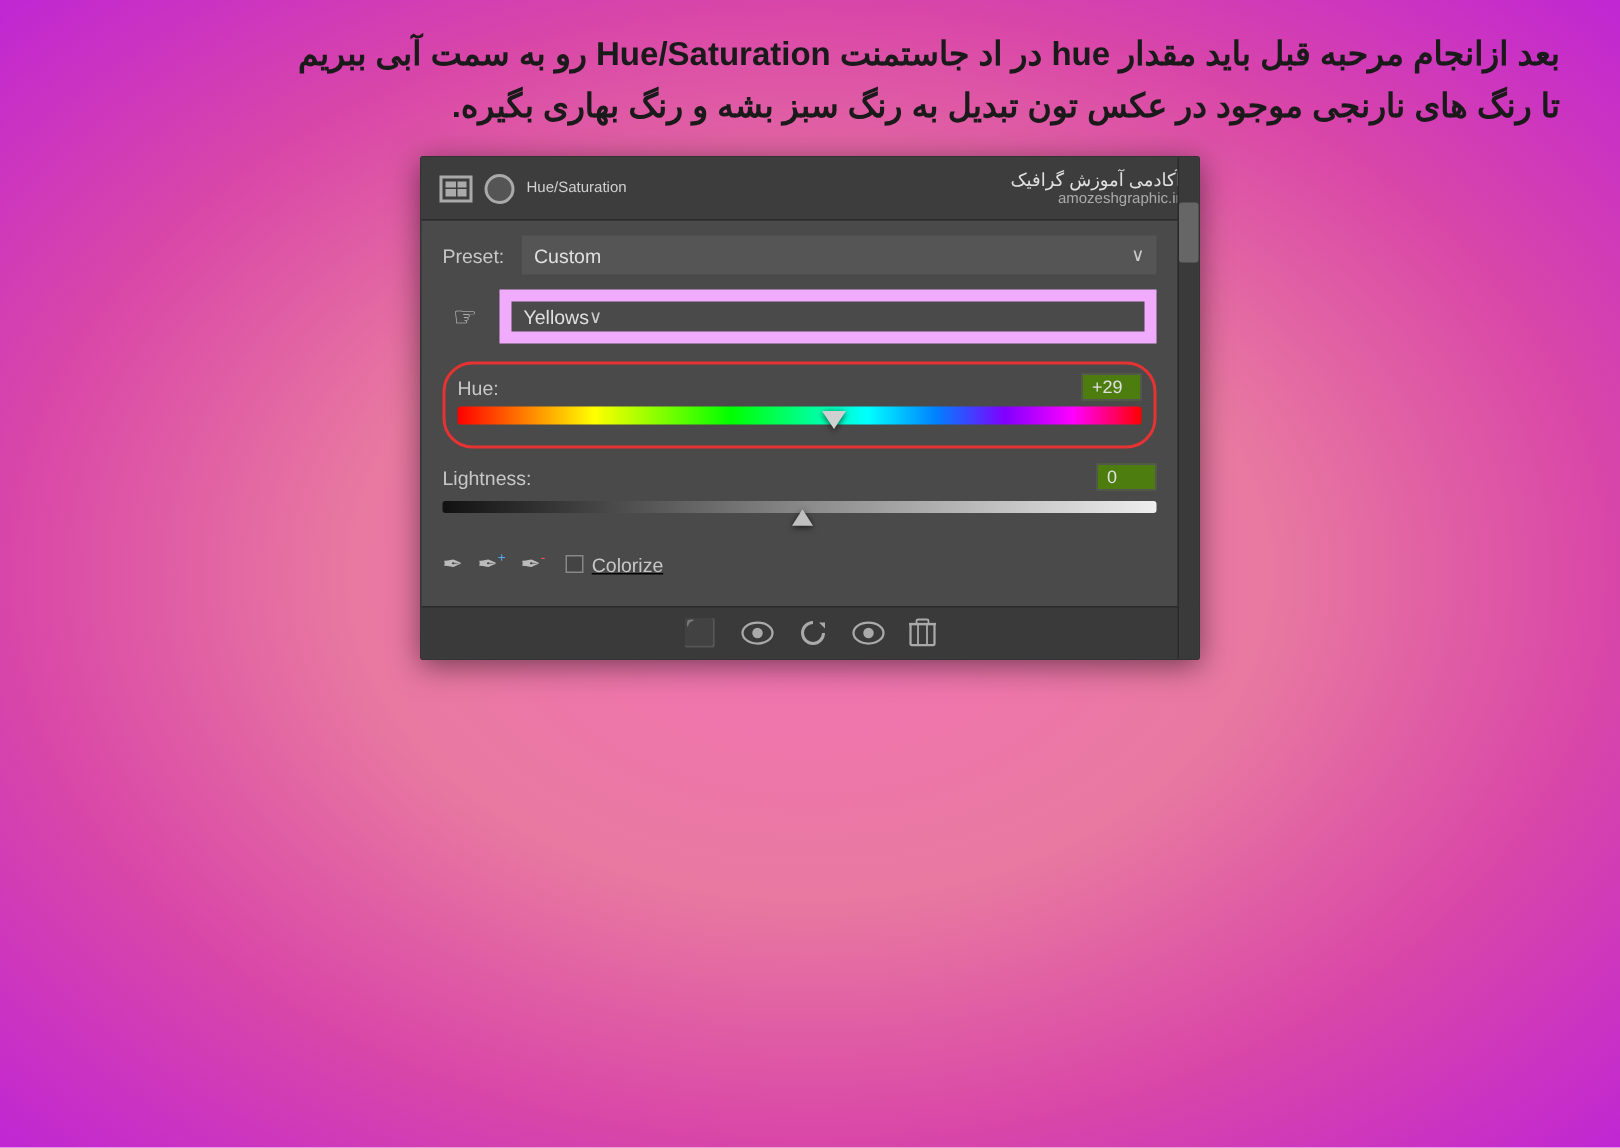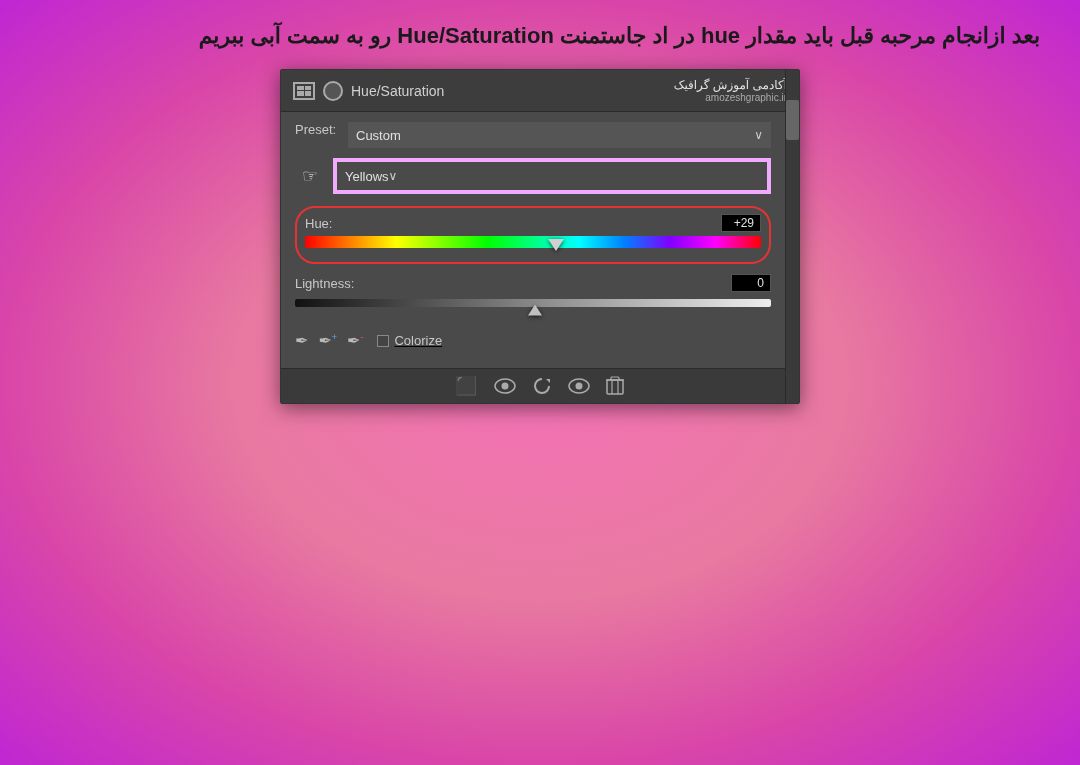--- a/index.html
+++ b/index.html
@@ -76,21 +76,21 @@
     .header-circle {
       width: 20px;
       height: 20px;
       border-radius: 50%;
       border: 2px solid #aaa;
       background: #555;
     }
 
     .panel-title {
       color: #d0d0d0;
-      font-size: 14px;
+      font-size: 10px;
     }
 
     .panel-header-right {
       text-align: right;
       direction: rtl;
     }
 
     .brand-name {
       color: #e0e0e0;
       font-size: 12px;
@@ -123,20 +123,21 @@
 
     
     .panel-content {
       padding: 10px 14px 10px 14px;
       margin-right: 14px;
     }
 
     
     .preset-row {
       display: flex;
+      align-items: center;
       gap: 8px;
       margin-bottom: 10px;
     }
 
     .preset-label {
       color: #c8c8c8;
       font-size: 13px;
       min-width: 45px;
     }
 
@@ -169,21 +170,21 @@
     .hand-icon {
       color: #ccc;
       font-size: 18px;
       min-width: 30px;
       text-align: center;
     }
 
     .channel-dropdown {
       flex: 1;
       background: #4a4a4a;
-      border: 4px solid #f0abfc;
+      border: 8px solid #f0abfc;
       color: #e0e0e0;
       font-size: 13px;
       padding: 4px 8px;
       display: flex;
       align-items: center;
       height: 36px;
     }
 
     
     .hue-section {
@@ -199,27 +200,27 @@
       justify-content: space-between;
       margin-bottom: 4px;
     }
 
     .slider-label {
       color: #c8c8c8;
       font-size: 13px;
     }
 
     .slider-value {
-      background: #000000;
+      background: #4d7c0f;
       color: #e0e0e0;
       font-size: 12px;
       padding: 1px 6px;
       border: 1px solid #555;
       min-width: 40px;
-      text-align: right;
+      text-align: left;
     }
 
     
     .hue-slider-container {
       position: relative;
       height: 18px;
       margin-top: 2px;
     }
 
     .hue-gradient-bar {
@@ -373,20 +374,21 @@
       cursor: pointer;
       display: flex;
       align-items: center;
     }
   </style>
 </head>
 <body>
 
 <div class="top-text">
   <p>بعد ازانجام مرحبه قبل باید مقدار hue در اد جاستمنت Hue/Saturation رو به سمت آبی ببریم</p>
+  <p>تا رنگ های نارنجی موجود در عکس تون تبدیل به رنگ سبز بشه و رنگ بهاری بگیره.</p>
 </div>
 
 <div class="panel-wrapper">
 
   <div class="panel-header">
     <div class="panel-header-left">
       <div class="header-icon">
         <span></span>
           <span></span>
           <span></span>

